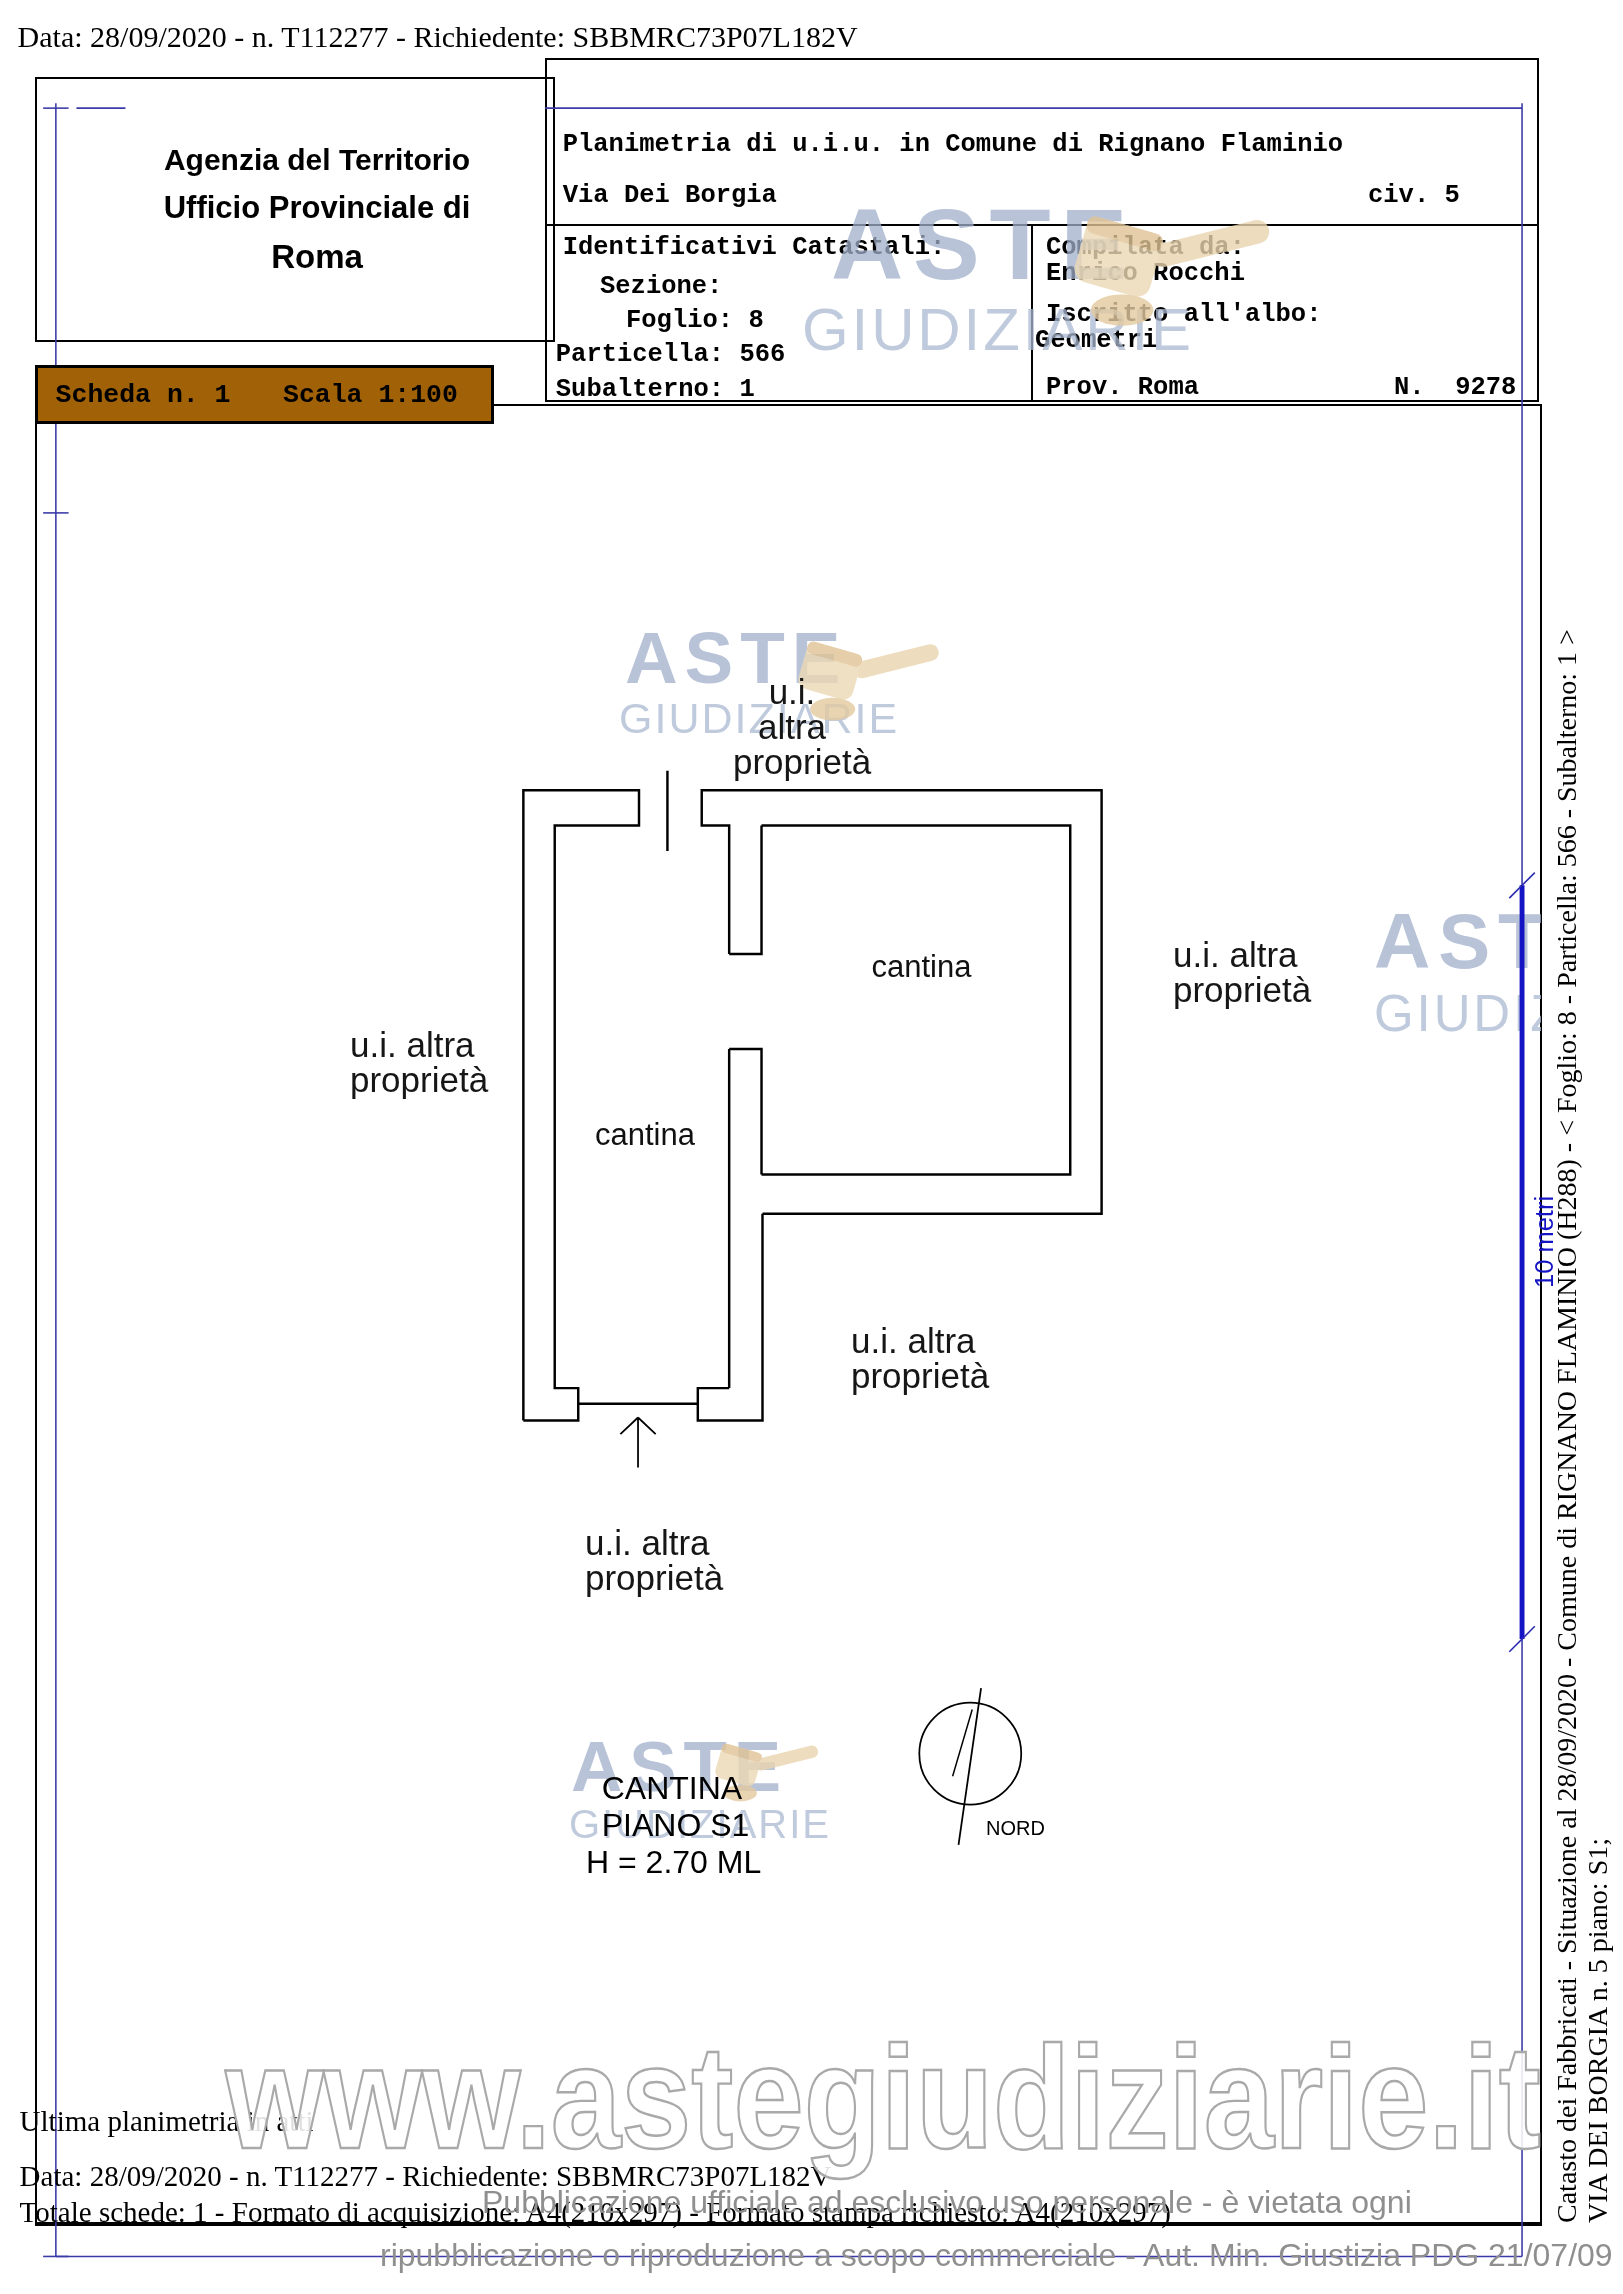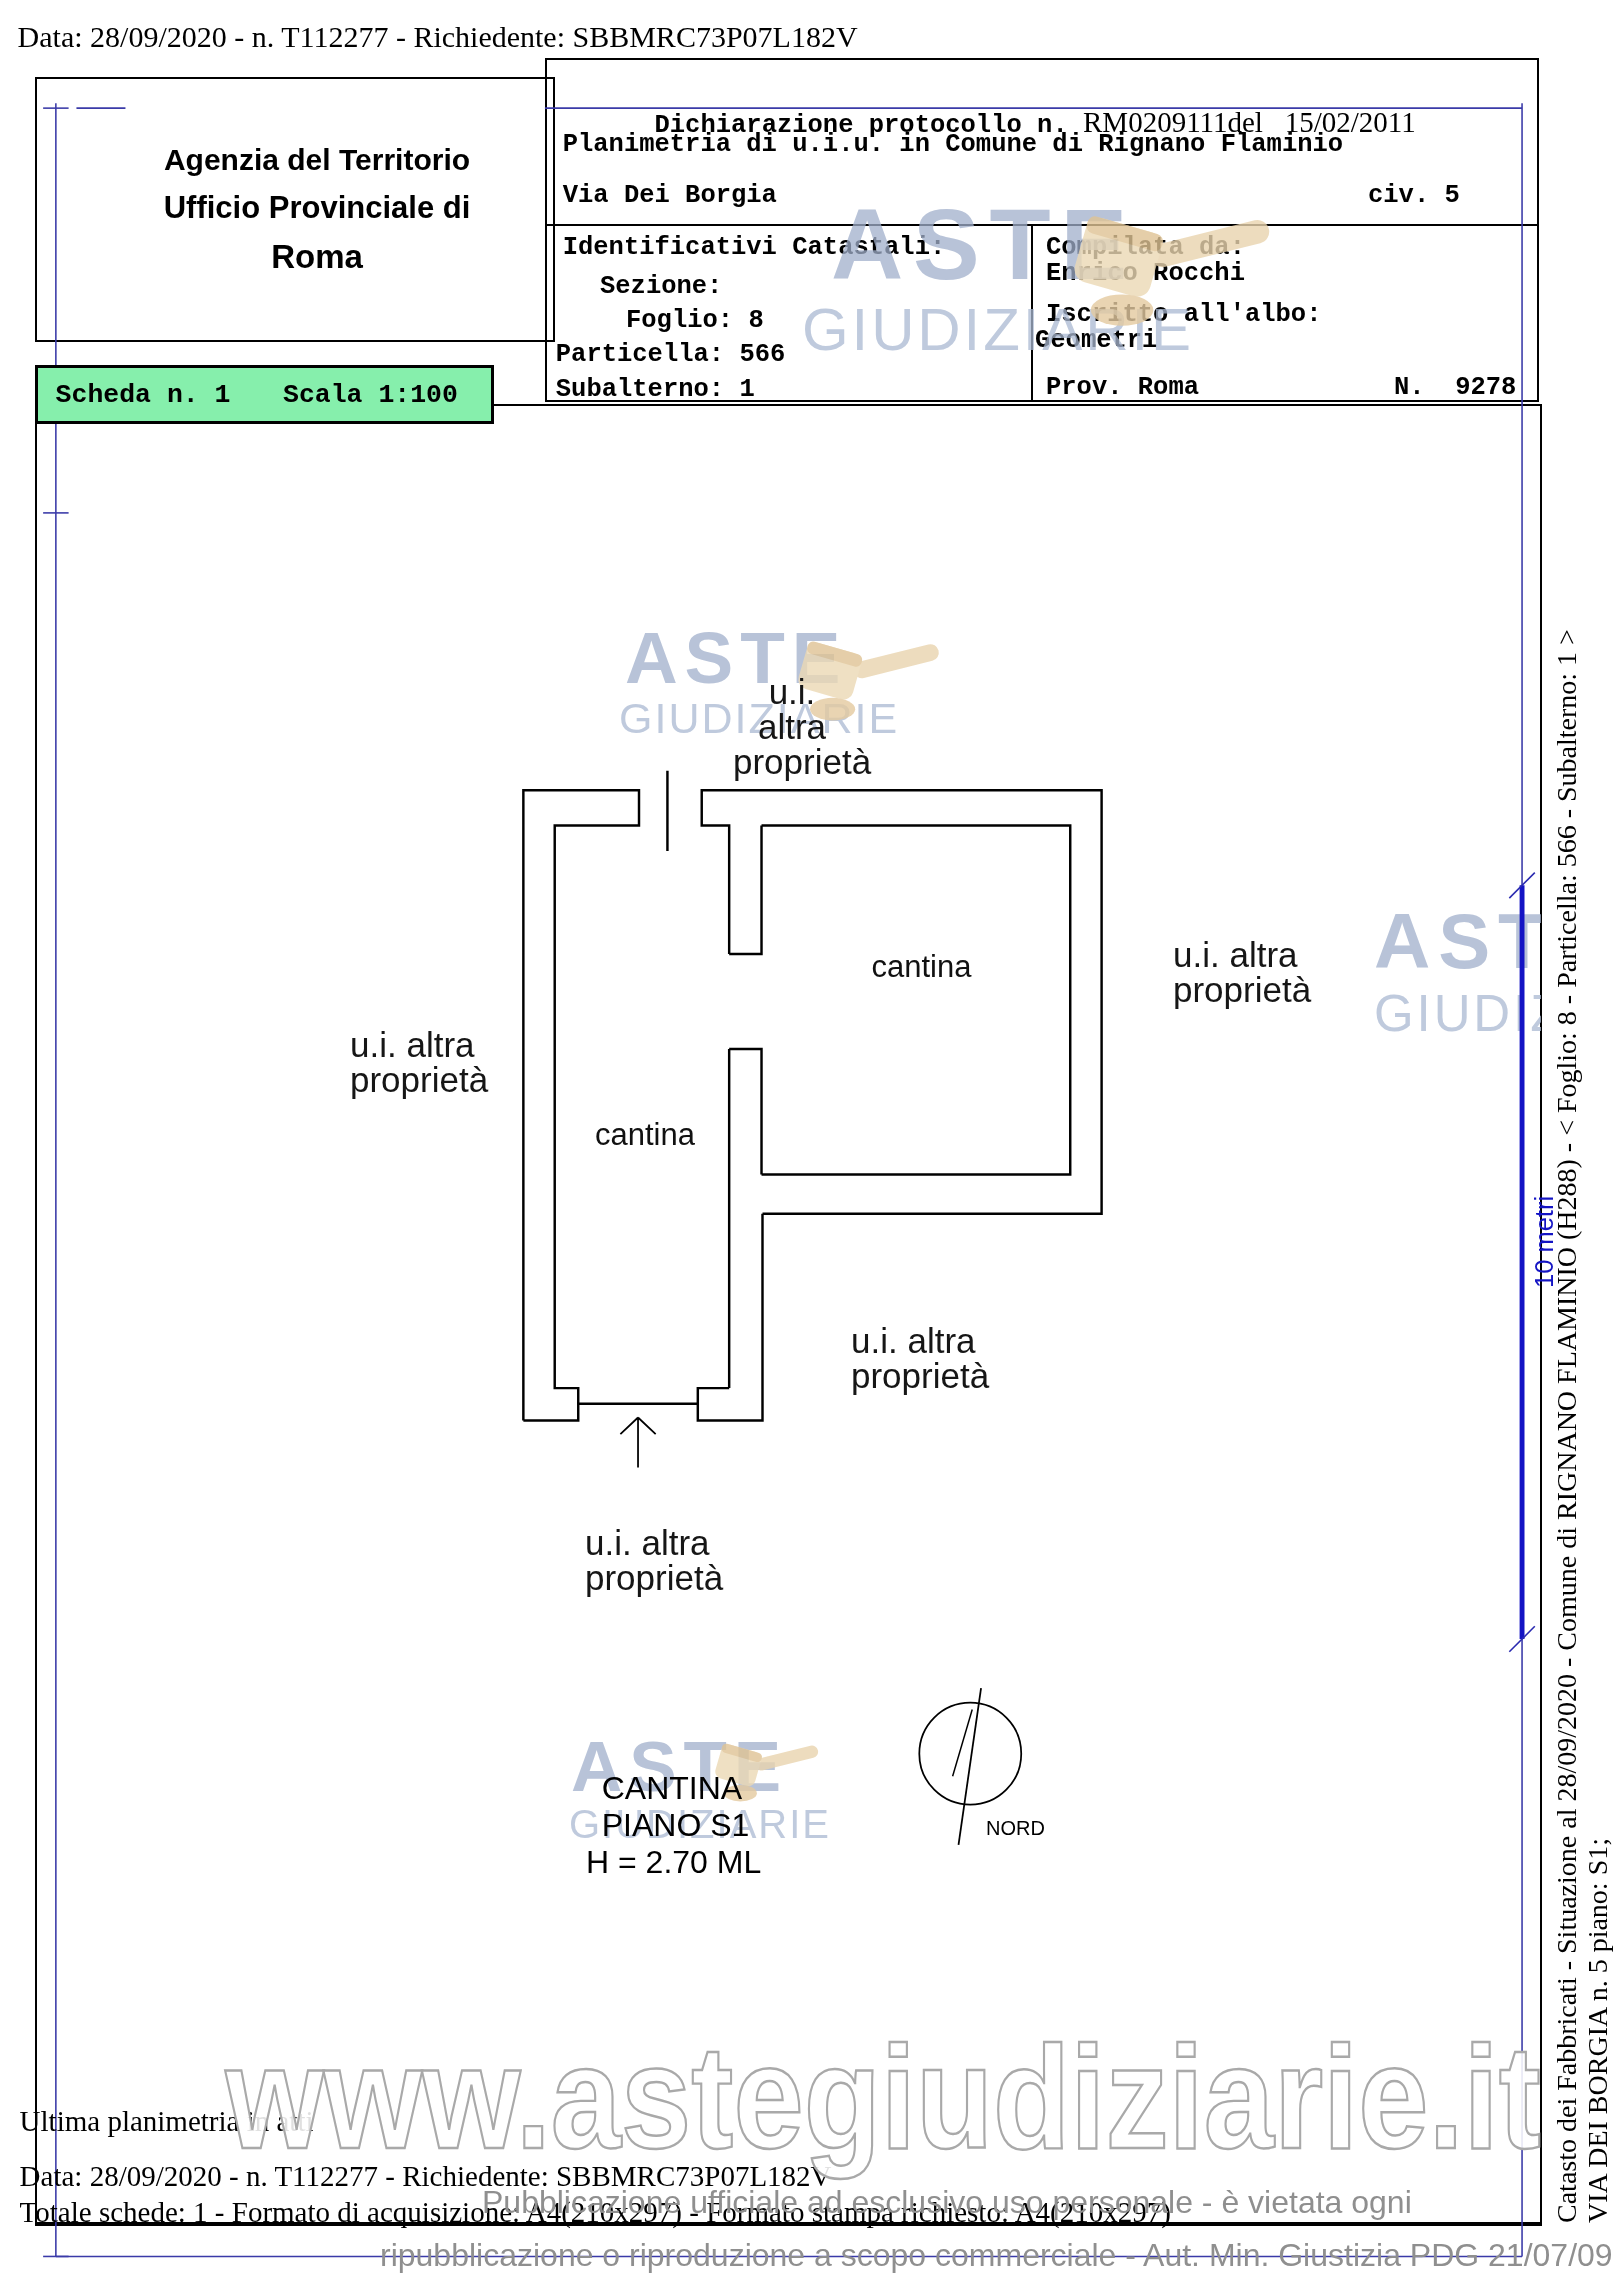--- a/index.html
+++ b/index.html
@@ -15,21 +15,21 @@
               text-align:center;font-weight:700;padding-left:44px;}
   #agency-box .a1{font-size:30px;margin:5.9px 0;}
   #agency-box .a2{font-size:38px;margin:7.8px 0;letter-spacing:1px;}
   #agency-box .a3{font-size:31px;margin:6.9px 0;}
   #agency-box .a4{font-size:33px;margin:5.9px 0;}
   #decl-box{left:545px;top:58px;width:990px;height:340px;border:2px solid #000;}
   #decl-box .line{position:absolute;left:15.7px;font-size:25.5px;white-space:pre;}
   .serif-inline{font-family:"Liberation Serif",serif;font-weight:400;font-size:29px;}
   #decl-divider{position:absolute;left:0;top:164px;width:100%;height:0;border-top:2px solid #000;}
   #decl-vdivider{position:absolute;left:484px;top:164px;width:0;height:176px;border-left:2px solid #000;}
-  #scheda-box{left:35px;top:365px;width:453px;height:53px;border:3.9px solid #000;background:#86efac;z-index:30;text-decoration:underline;}
+  #scheda-box{left:35px;top:365px;width:453px;height:53px;border:3.9px solid #000;background:#a16207;z-index:30;text-decoration:underline;}
   #scheda-box span{position:absolute;top:11.8px;font-size:26.5px;}
   
   #plan-box{left:35px;top:404px;width:1503px;height:1816px;border:2.9px solid #000;border-bottom-width:4.9px;z-index:5;}
   
   .wm{z-index:6;line-height:1;}
   .wm .w1{display:block;font-weight:700;color:rgba(160,175,203,0.75);}
   .wm .w2{display:block;font-weight:400;color:rgba(170,184,210,0.75);}
   #wm-header .w1{font-size:100px;letter-spacing:9.8px;}
   #wm-header .w2{font-size:60px;letter-spacing:2.9px;margin-top:5.9px;margin-left:-29px;}
   #wm-plantop .w1{font-size:73px;letter-spacing:6.9px;}
@@ -63,23 +63,20 @@
 
   <div class="abs serif" id="date-top">Data: 28/09/2020 - n. T112277 - Richiedente: SBBMRC73P07L182V</div>
 
   <div class="abs" id="agency-box">
     <span class="a1">Agenzia del Territorio</span>
     <span class="a3">Ufficio Provinciale di</span>
     <span class="a4">Roma</span>
   </div>
 
   <div class="abs mono" id="decl-box">
-    <div class="line" style="top:16.7px;">
-      <span>Dichiarazione protocollo n. </span><span class="serif-inline">RM0209111del   15/02/2011</span>
-    </div>
     <div class="line" style="top:70px;">Planimetria di u.i.u. in Comune di Rignano Flaminio</div>
     <div class="line" style="top:121px;">Via Dei Borgia</div>
     <div class="line" style="top:121px;left:821px;">civ. 5</div>
     <div id="decl-divider"></div>
     <div id="decl-vdivider"></div>
 
     <div class="line" style="top:173px;">Identificativi Catastali:</div>
     <div class="line" style="top:212px;left:53px;">Sezione:</div>
     <div class="line" style="top:246px;left:79px;">Foglio: 8</div>
     <div class="line" style="top:280px;left:8.8px;">Particella: 566</div>

